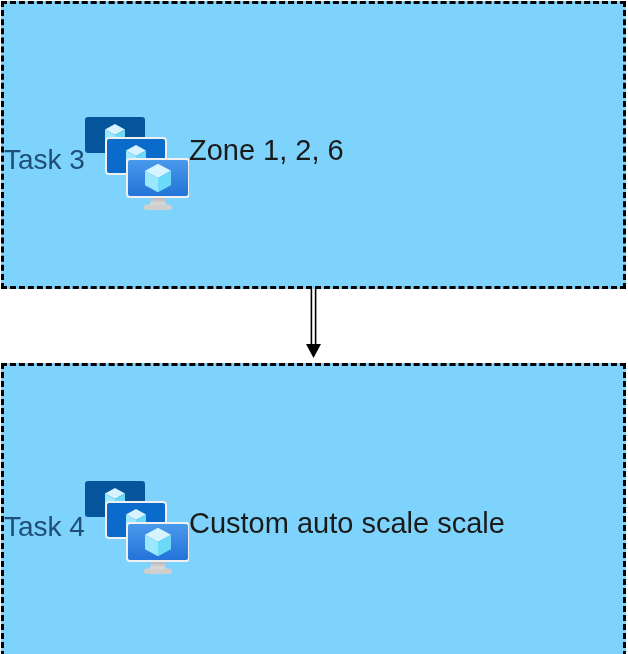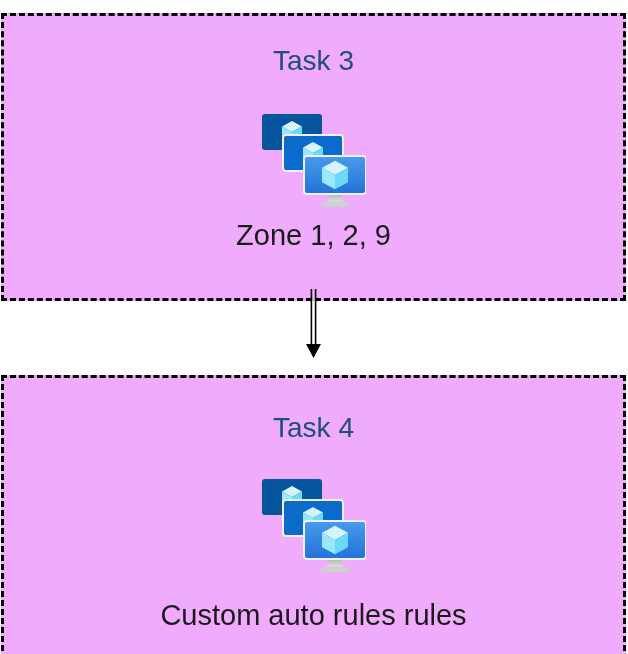--- a/index.html
+++ b/index.html
@@ -13,26 +13,25 @@
     width: 628px;
     height: 654px;
     background: #ffffff;
     overflow: hidden;
   }
   .task-box {
     position: absolute;
     left: 1px;
     width: 625px;
     box-sizing: border-box;
-    background: #f0abfc;
+    background: #7dd3fc;
     border: 3px dashed #000000;
     display: flex;
-    flex-direction: column;
+    flex-direction: row;
     align-items: center;
-    margin-top: 12px;
   }
   .box-1 { top: 1px;   height: 288px; }
   .box-2 { top: 363px; height: 294px; }
 
   .task-title {
     margin: 0;
     font-size: 28px;
     font-weight: 400;
     color: #1f4e79;
     line-height: 33px;
@@ -101,21 +100,21 @@
         <polygon points="67,78 79,78 81,88 65,88" fill="url(#standGrad)"></polygon>
         <rect x="59" y="87.5" width="28" height="5.5" rx="2.7" fill="#cfcfcf"></rect>
         <rect x="42" y="42" width="62" height="38" rx="3" fill="url(#frontScreenGrad)" stroke="#f0f0f0" stroke-width="2"></rect>
         <polygon points="73,46.7 86,53.8 73,61 60,53.8" fill="#d6f4ff"></polygon>
         <polygon points="60,53.8 73,61 73,75.3 60,68.2" fill="#9be7ff"></polygon>
         <polygon points="86,53.8 73,61 73,75.3 86,68.2" fill="#6bd9f8"></polygon>
       </svg>
     </div>
 
     <div class="box-labels">
-      <div>Zone 1, 2, 9</div>
+      <div>Zone 1, 2, 6</div>
     </div>
   </section>
 
   <div class="connector">
     <svg width="21" height="69" viewBox="0 0 21 69" xmlns="http://www.w3.org/2000/svg">
       <line x1="8.4" y1="0" x2="8.4" y2="57" stroke="#000" stroke-width="1.6"></line>
       <line x1="12.6" y1="0" x2="12.6" y2="57" stroke="#000" stroke-width="1.6"></line>
       <polygon points="3,55 18,55 10.5,69" fill="#000"></polygon>
     </svg>
   </div>
@@ -139,17 +138,17 @@
         <polygon points="67,78 79,78 81,88 65,88" fill="url(#standGrad)"></polygon>
         <rect x="59" y="87.5" width="28" height="5.5" rx="2.7" fill="#cfcfcf"></rect>
         <rect x="42" y="42" width="62" height="38" rx="3" fill="url(#frontScreenGrad)" stroke="#f0f0f0" stroke-width="2"></rect>
         <polygon points="73,46.7 86,53.8 73,61 60,53.8" fill="#d6f4ff"></polygon>
         <polygon points="60,53.8 73,61 73,75.3 60,68.2" fill="#9be7ff"></polygon>
         <polygon points="86,53.8 73,61 73,75.3 86,68.2" fill="#6bd9f8"></polygon>
       </svg>
     </div>
 
     <div class="box-labels">
-      <div>Custom auto rules rules</div>
+      <div>Custom auto scale scale</div>
     </div>
   </section>
 
 </div>
 
 </body></html>

